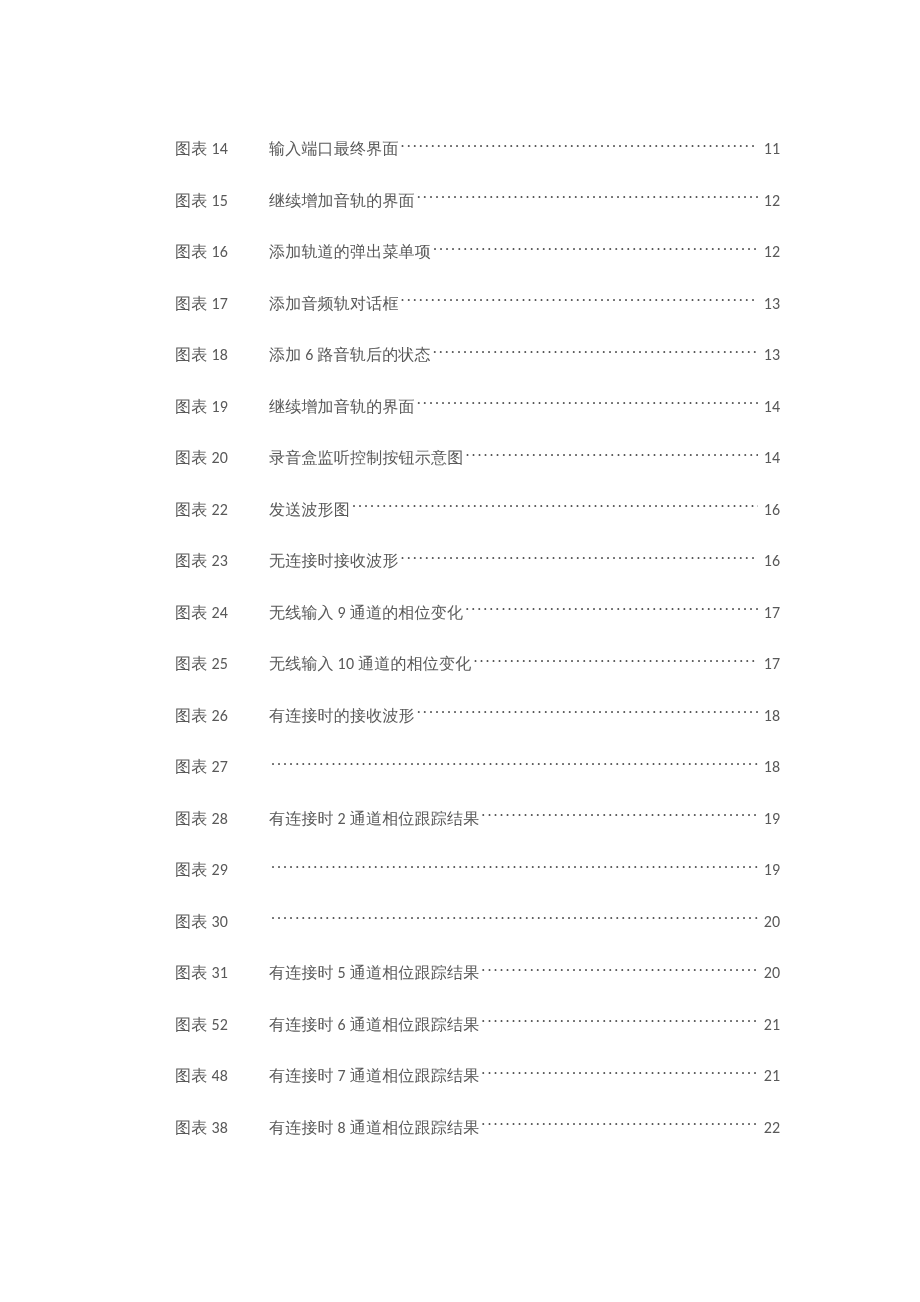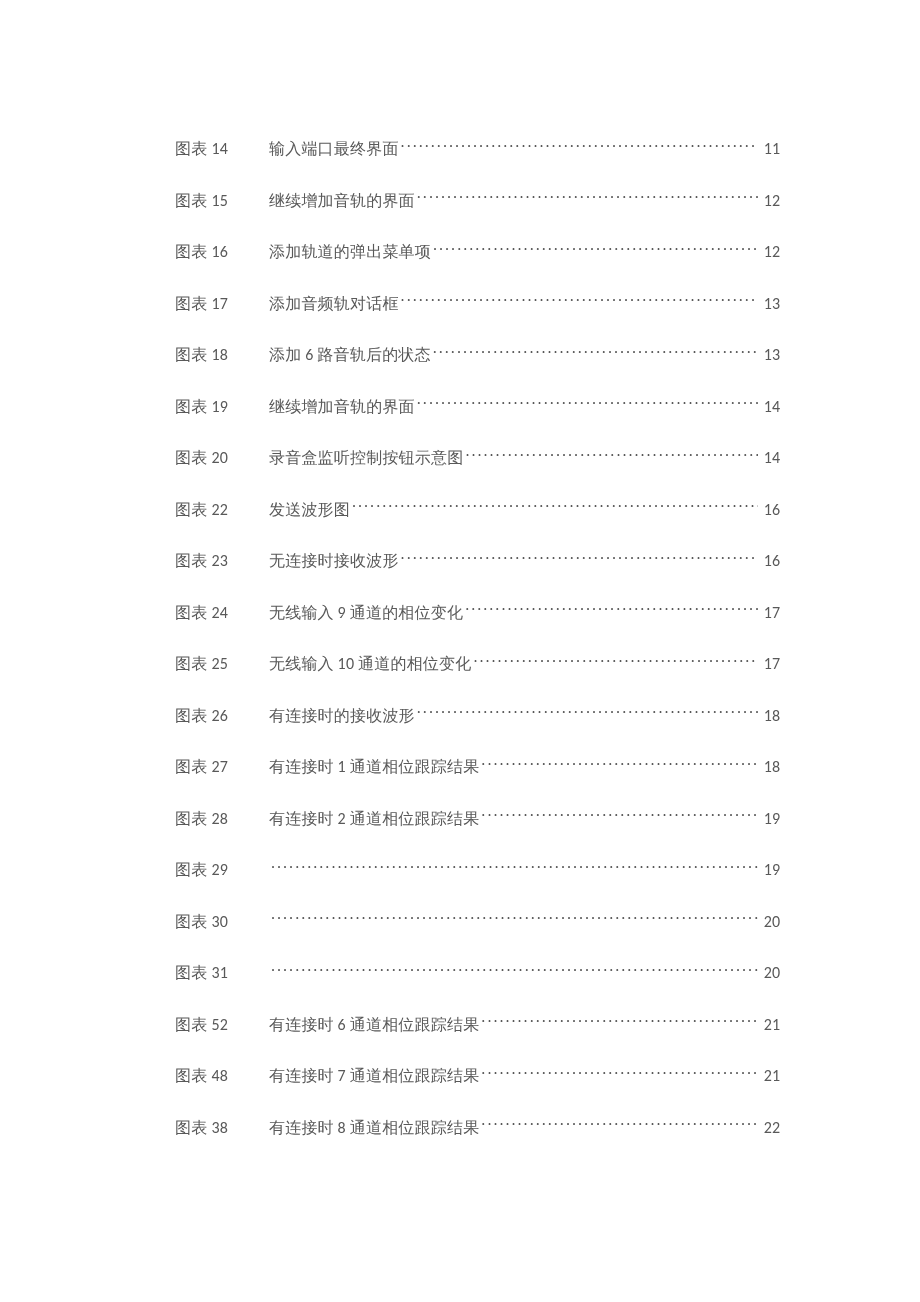--- a/index.html
+++ b/index.html
@@ -129,21 +129,20 @@
         <span class="pagenum">17</span>
       </div>
       <div class="toc-line">
         <span class="label"><span>图表</span><span class="num">26</span></span>
         <span class="title">有连接时的接收波形</span>
         <span class="dots"></span>
         <span class="pagenum">18</span>
       </div>
       <div class="toc-line">
         <span class="label"><span>图表</span><span class="num">27</span></span>
-        <span class="title">有连接时 1 通道相位跟踪结果</span>
         <span class="dots"></span>
         <span class="pagenum">18</span>
       </div>
       <div class="toc-line">
         <span class="label"><span>图表</span><span class="num">28</span></span>
         <span class="title">有连接时 2 通道相位跟踪结果</span>
         <span class="dots"></span>
         <span class="pagenum">19</span>
       </div>
       <div class="toc-line">
@@ -151,20 +150,21 @@
         <span class="dots"></span>
         <span class="pagenum">19</span>
       </div>
       <div class="toc-line">
         <span class="label"><span>图表</span><span class="num">30</span></span>
         <span class="dots"></span>
         <span class="pagenum">20</span>
       </div>
       <div class="toc-line">
         <span class="label"><span>图表</span><span class="num">31</span></span>
+        <span class="title">有连接时 5 通道相位跟踪结果</span>
         <span class="dots"></span>
         <span class="pagenum">20</span>
       </div>
       <div class="toc-line">
         <span class="label"><span>图表</span><span class="num">52</span></span>
         <span class="title">有连接时 6 通道相位跟踪结果</span>
         <span class="dots"></span>
         <span class="pagenum">21</span>
       </div>
       <div class="toc-line">

